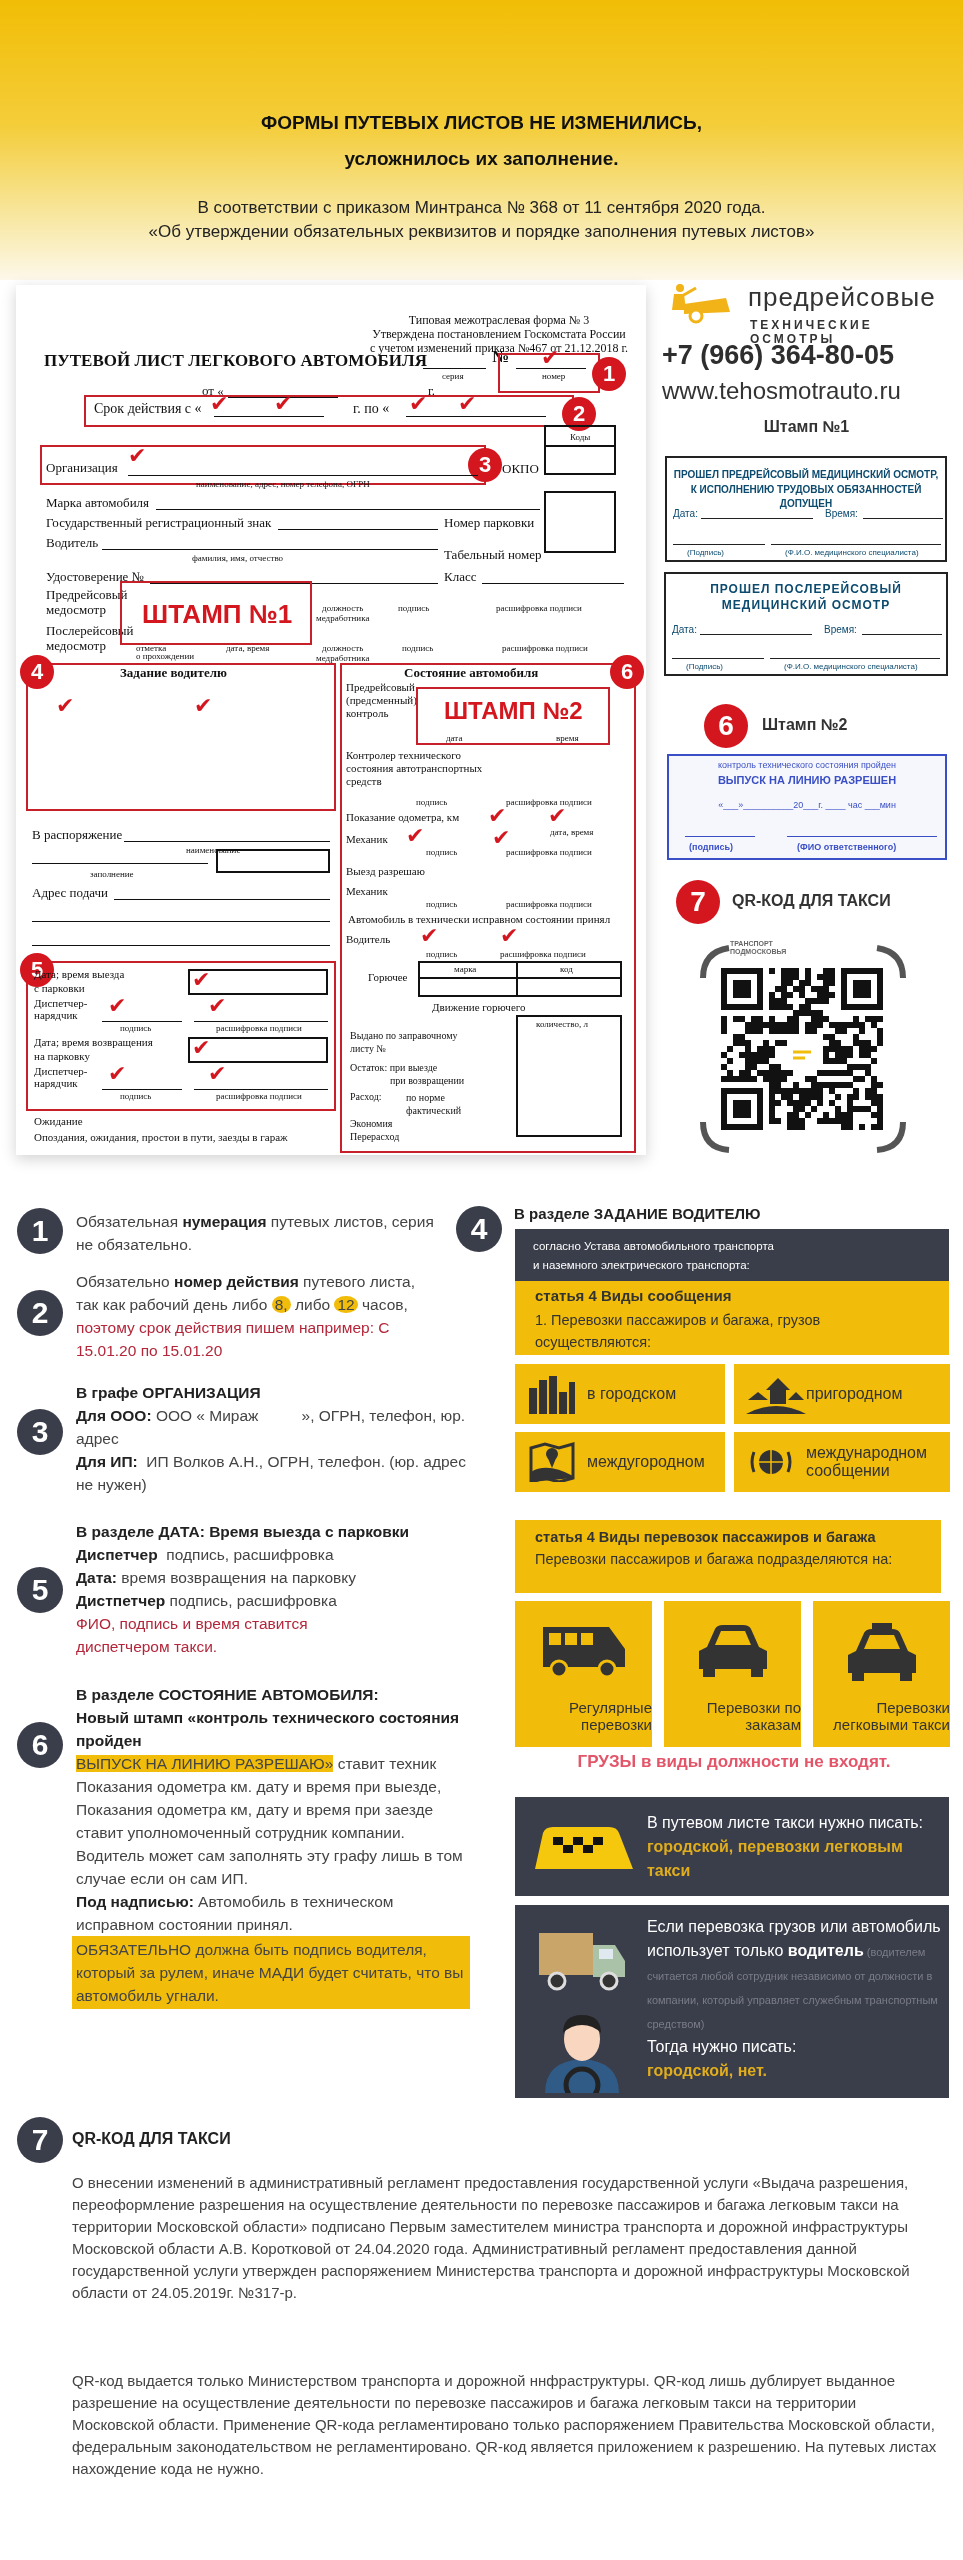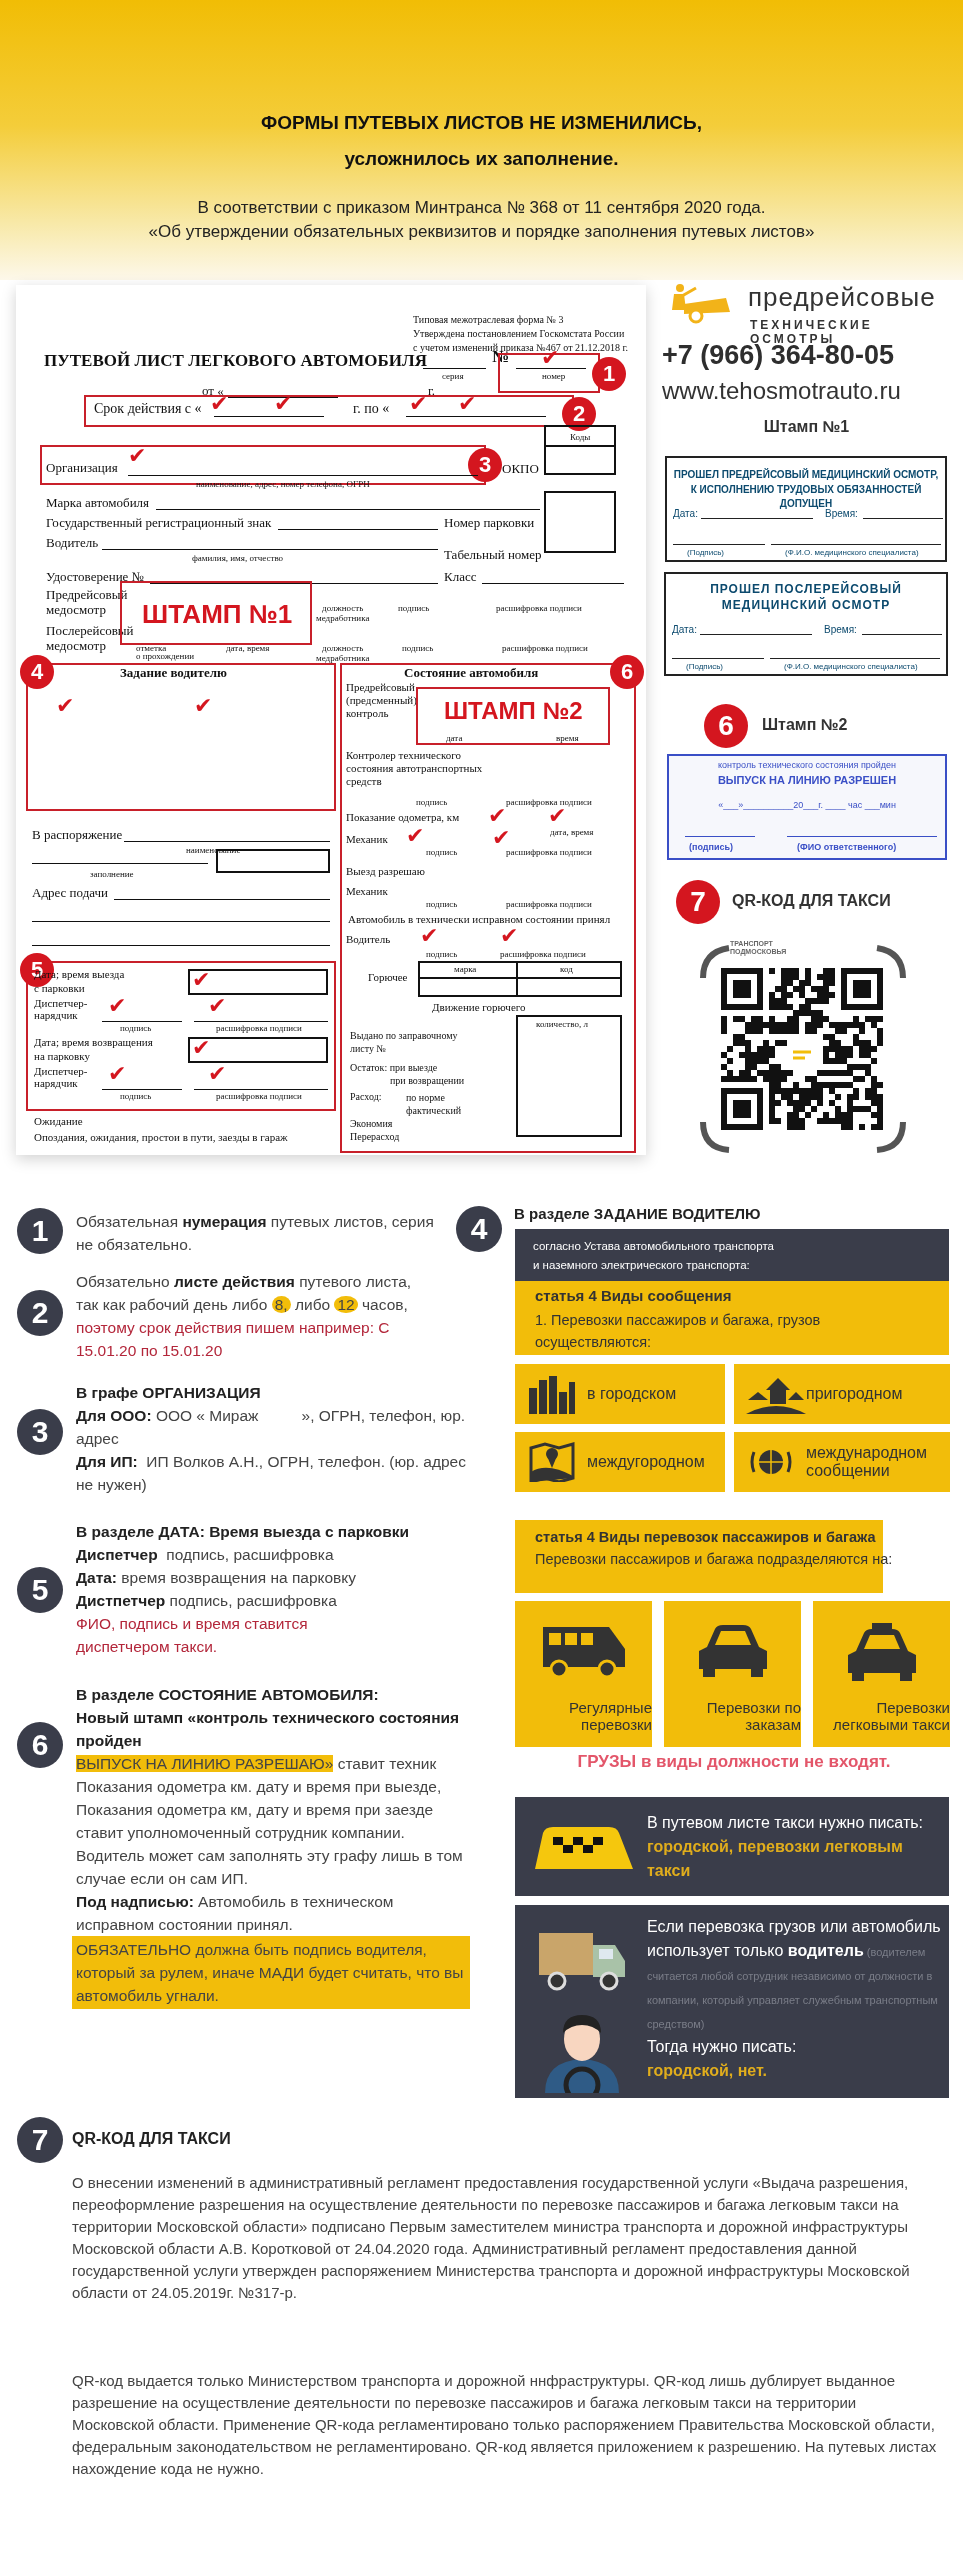--- a/index.html
+++ b/index.html
@@ -64,21 +64,21 @@
 <body>
 
 <div class="header">
   <div class="h-sub1">ФОРМЫ ПУТЕВЫХ ЛИСТОВ НЕ ИЗМЕНИЛИСЬ,</div>
   <div class="h-sub2">усложнилось их заполнение.</div>
   <div class="h-note1">В соответствии с приказом Минтранса № 368 от 11 сентября 2020 года.</div>
   <div class="h-note2">«Об утверждении обязательных реквизитов и порядке заполнения путевых листов»</div>
 </div>
 
 <div class="form">
-  <div class="abs" style="right:18px;top:28px;font-size:10px;text-align:left;line-height:14px">
+  <div class="abs" style="right:18px;top:28px;font-size:12px;text-align:center;line-height:14px">
     <div>Типовая межотраслевая форма № 3</div>
     <div>Утверждена постановлением Госкомстата России</div>
     <div>с учетом изменений приказа №467 от 21.12.2018 г.</div>
   </div>
   <div class="abs" style="left:28px;top:66px;font-size:17px;font-weight:bold">ПУТЕВОЙ ЛИСТ ЛЕГКОВОГО АВТОМОБИЛЯ</div>
   <div class="fl" style="left:407px;top:83px;width:63px"></div>
   <div class="abs" style="left:476px;top:62px;font-size:17px;font-weight:bold">№</div>
   <div class="fl" style="left:500px;top:83px;width:70px"></div>
   <div class="abs small" style="left:426px;top:86px">серия</div>
   <div class="abs small" style="left:526px;top:86px">номер</div>
@@ -626,21 +626,21 @@
     <rect x="34" y="156" width="30" height="30" fill="#fff"></rect>
     <rect x="40" y="162" width="18" height="18" fill="#111"></rect>
     <rect x="94" y="96" width="36" height="36" fill="#fff"></rect>
     <path d="M100 114 L118 114 M100 120 L112 120" stroke="#f2bd0a" stroke-width="3"></path>
   </svg>
 
 <div class="num-dark" style="left:17px;top:1208px">1</div>
 <div class="txt" style="left:76px;top:1210px;width:360px"><span>Обязательная </span><b>нумерация</b><span> путевых листов, серия не обязательно.</span></div>
 
 <div class="num-dark" style="left:17px;top:1290px">2</div>
-<div class="txt" style="left:76px;top:1270px;width:360px"><span>Обязательно </span><b>листе действия</b><span> путевого листа, так как рабочий день либо </span><span class="yel-circle">8,</span><span> либо </span><span class="yel-circle">12</span><span> часов, </span><span class="red">поэтому срок действия пишем например: С 15.01.20 по 15.01.20</span></div>
+<div class="txt" style="left:76px;top:1270px;width:360px"><span>Обязательно </span><b>номер действия</b><span> путевого листа, так как рабочий день либо </span><span class="yel-circle">8,</span><span> либо </span><span class="yel-circle">12</span><span> часов, </span><span class="red">поэтому срок действия пишем например: С 15.01.20 по 15.01.20</span></div>
 
 <div class="num-dark" style="left:17px;top:1409px">3</div>
 <div class="txt" style="left:76px;top:1381px;width:390px"><b>В графе ОРГАНИЗАЦИЯ</b><br><b>Для ООО:</b><span style="white-space:pre-wrap"> ООО « Мираж          », ОГРН, телефон, юр. адрес</span><br><b>Для ИП:</b><span style="white-space:pre-wrap">  ИП Волков А.Н., ОГРН, телефон. (юр. адрес не нужен)</span></div>
 
 <div class="num-dark" style="left:17px;top:1567px">5</div>
 <div class="txt" style="left:76px;top:1520px;width:420px"><b>В разделе ДАТА: Время выезда с парковки</b><br><b>Диспетчер</b><span style="white-space:pre">  подпись, расшифровка</span><br><b>Дата:</b><span> время возвращения на парковку</span><br><b>Дистпетчер</b><span> подпись, расшифровка</span><br><span class="red" style="display:inline-block;width:290px">ФИО, подпись и время ставится диспетчером такси.</span></div>
 
 <div class="num-dark" style="left:17px;top:1722px">6</div>
 <div class="txt" style="left:76px;top:1683px;width:395px"><b>В разделе СОСТОЯНИЕ АВТОМОБИЛЯ:</b><br><b>Новый штамп «контроль технического состояния пройден</b><br><span class="hl">ВЫПУСК НА ЛИНИЮ РАЗРЕШАЮ»</span><span> ставит техник</span><br><span>Показания одометра км. дату и время  при выезде,</span><br><span>Показания одометра км, дату и время при заезде ставит уполномоченный сотрудник компании.</span><br><span>Водитель может сам заполнять эту графу лишь в том случае если он сам ИП.</span><br><b>Под надписью:</b><span> Автомобиль в техническом исправном состоянии принял.</span><div class="hl" style="margin-left:-4px;padding:2px 4px;width:398px">ОБЯЗАТЕЛЬНО должна быть подпись водителя, который за рулем, иначе МАДИ будет считать, что вы автомобиль угнали.</div></div>
 
@@ -689,21 +689,21 @@
     <div class="tile" style="left: 734px; top: 1432px; width: 216px; height: 60px;">
       <span class="ic"><svg viewBox="0 0 50 40" width="50" height="40">
           <circle cx="25" cy="20" r="12" fill="#333"></circle>
           <path d="M13 20 L37 20 M25 8 L25 32" stroke="#f2bd0a" stroke-width="1.5"></path>
           <path d="M8 10 Q4 20 8 30" stroke="#333" stroke-width="3" fill="none"></path>
           <path d="M42 10 Q46 20 42 30" stroke="#333" stroke-width="3" fill="none"></path>
         </svg></span>
       <span class="tx">международном сообщении</span>
     </div>
   </div>
-<div class="yelbar" style="left:515px;top:1520px;width:368px;height:73px">
+<div class="yelbar" style="left:515px;top:1520px;width:426px;height:73px">
   <div style="position:absolute;left:20px;top:6px;width:400px;font-size:14.5px;line-height:22px"><b>статья 4 Виды перевозок пассажиров и багажа</b><span> Перевозки пассажиров и багажа подразделяются на:</span></div>
 </div>
 <div id="kinds">
     <div class="tile3" style="left: 515px; top: 1601px; width: 137px; height: 146px;">
       <div style="position: absolute; left: 0px; top: 22px; width: 100%; text-align: center;"><svg viewBox="0 0 90 56" width="90" height="56">
           <path d="M4 4 L70 4 L86 26 L86 44 L4 44 Z" fill="#333"></path>
           <rect x="10" y="10" width="12" height="12" fill="#f2bd0a"></rect>
           <rect x="26" y="10" width="12" height="12" fill="#f2bd0a"></rect>
           <rect x="42" y="10" width="12" height="12" fill="#f2bd0a"></rect>
           <circle cx="20" cy="46" r="8" fill="#333" stroke="#f2bd0a" stroke-width="3"></circle>

